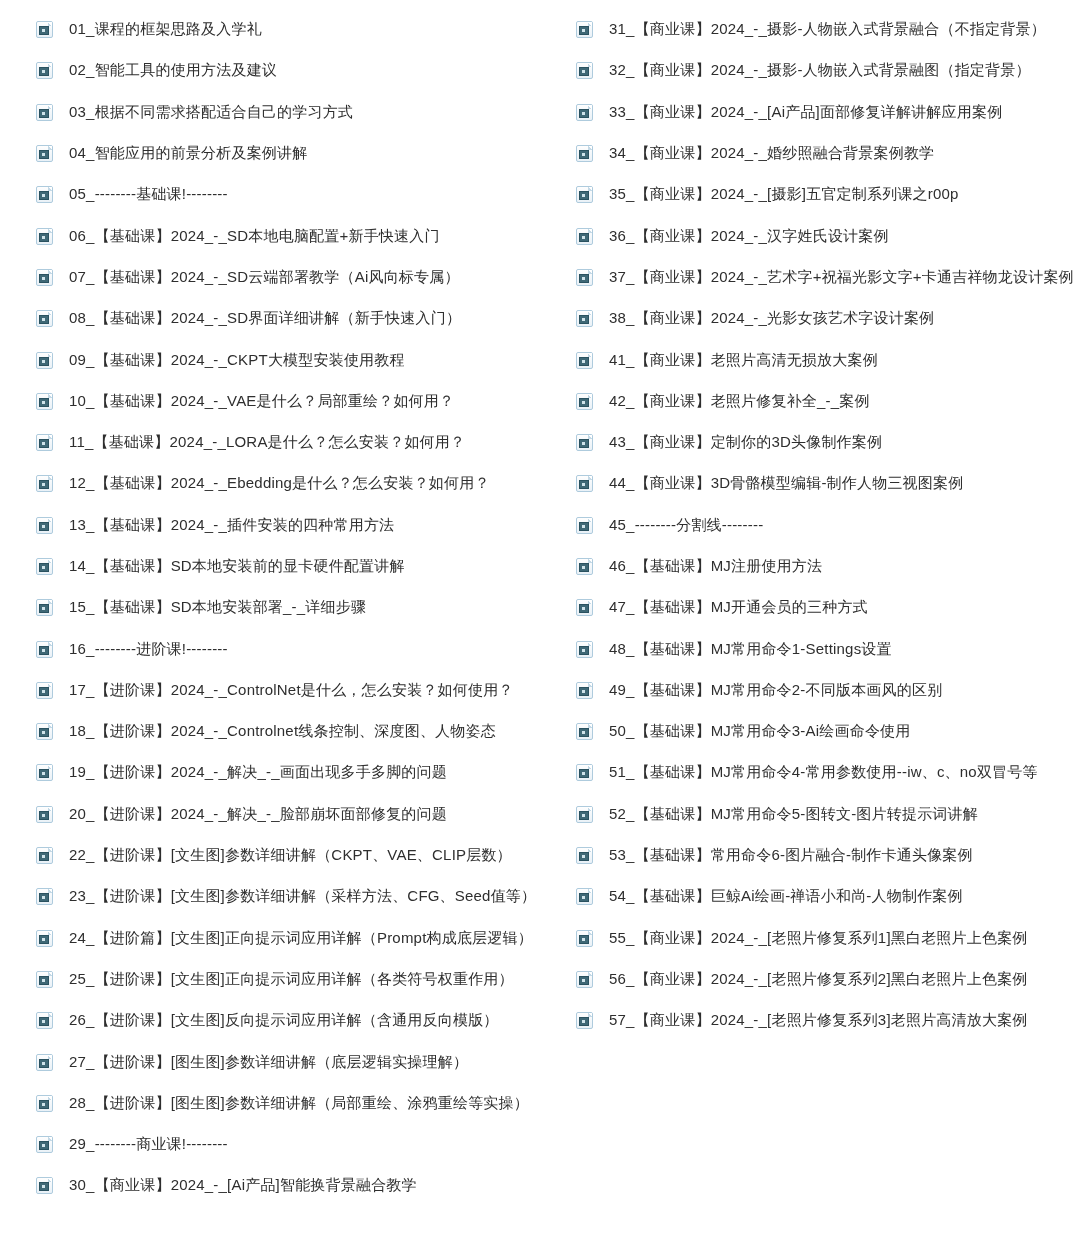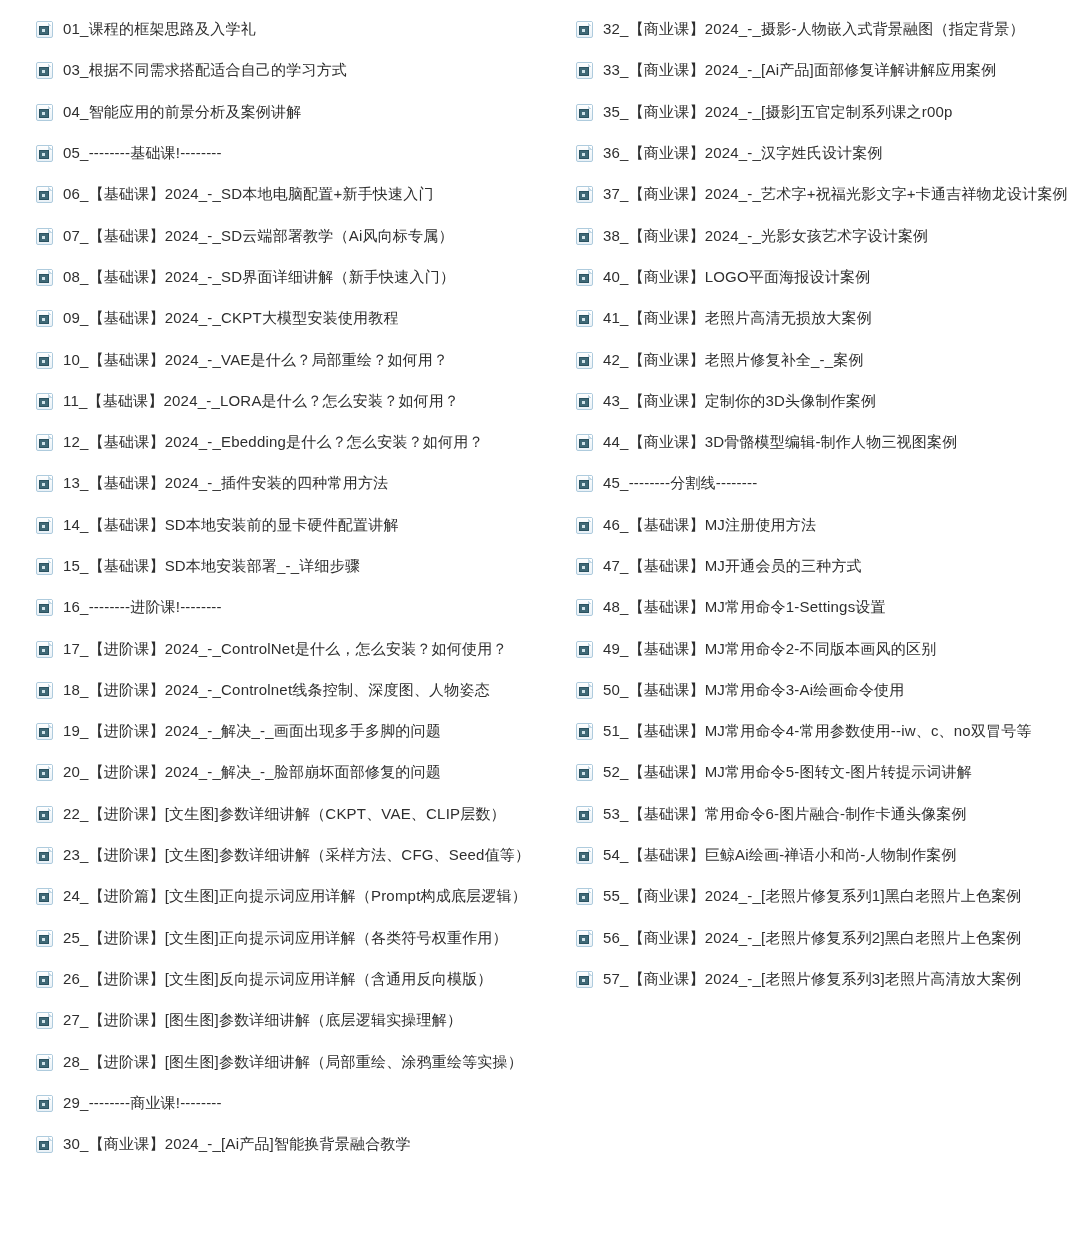--- a/index.html
+++ b/index.html
@@ -8,21 +8,21 @@
     background:#ffffff;
     font-family:"Liberation Sans","DejaVu Sans",sans-serif;
     overflow:hidden;
     position:relative;
   }
   .page{position:absolute;inset:0;}
   .col{position:absolute;top:9px;}
   .col-left{left:36px;width:530px;}
   .col-right{left:576px;width:504px;}
   .row{
-    display:flex;align-items:center;gap:10px;
+    display:flex;align-items:center;gap:16px;
     height:41.3px;
     cursor:default;
     white-space:nowrap;
   }
   .file-icon{
     width:17px;height:17px;flex:0 0 auto;
     position:relative;
     background:linear-gradient(180deg,#fefefe 0%,#e9f1f7 100%);
     border:1px solid #aecbdd;
     border-radius:2px;
@@ -58,20 +58,28 @@
           <span class="glyph"></span>
         </span>
         <span class="label">01_课程的框架思路及入学礼</span>
       </div>
       <div class="row">
         <span class="file-icon">
           <span class="fold"></span>
           <span class="inner"></span>
           <span class="glyph"></span>
         </span>
+        <span class="label">02_智能工具的使用方法及建议</span>
+      </div>
+      <div class="row">
+        <span class="file-icon">
+          <span class="fold"></span>
+          <span class="inner"></span>
+          <span class="glyph"></span>
+        </span>
         <span class="label">03_根据不同需求搭配适合自己的学习方式</span>
       </div>
       <div class="row">
         <span class="file-icon">
           <span class="fold"></span>
           <span class="inner"></span>
           <span class="glyph"></span>
         </span>
         <span class="label">04_智能应用的前景分析及案例讲解</span>
       </div>
@@ -276,36 +284,52 @@
         <span class="label">30_【商业课】2024_-_[Ai产品]智能换背景融合教学</span>
       </div>
     </div>
   <div class="col col-right">
       <div class="row">
         <span class="file-icon">
           <span class="fold"></span>
           <span class="inner"></span>
           <span class="glyph"></span>
         </span>
+        <span class="label">31_【商业课】2024_-_摄影-人物嵌入式背景融合（不指定背景）</span>
+      </div>
+      <div class="row">
+        <span class="file-icon">
+          <span class="fold"></span>
+          <span class="inner"></span>
+          <span class="glyph"></span>
+        </span>
         <span class="label">32_【商业课】2024_-_摄影-人物嵌入式背景融图（指定背景）</span>
       </div>
       <div class="row">
         <span class="file-icon">
           <span class="fold"></span>
           <span class="inner"></span>
           <span class="glyph"></span>
         </span>
         <span class="label">33_【商业课】2024_-_[Ai产品]面部修复详解讲解应用案例</span>
       </div>
       <div class="row">
         <span class="file-icon">
           <span class="fold"></span>
           <span class="inner"></span>
           <span class="glyph"></span>
         </span>
+        <span class="label">34_【商业课】2024_-_婚纱照融合背景案例教学</span>
+      </div>
+      <div class="row">
+        <span class="file-icon">
+          <span class="fold"></span>
+          <span class="inner"></span>
+          <span class="glyph"></span>
+        </span>
         <span class="label">35_【商业课】2024_-_[摄影]五官定制系列课之r00p</span>
       </div>
       <div class="row">
         <span class="file-icon">
           <span class="fold"></span>
           <span class="inner"></span>
           <span class="glyph"></span>
         </span>
         <span class="label">36_【商业课】2024_-_汉字姓氏设计案例</span>
       </div>
@@ -317,28 +341,20 @@
         </span>
         <span class="label">37_【商业课】2024_-_艺术字+祝福光影文字+卡通吉祥物龙设计案例</span>
       </div>
       <div class="row">
         <span class="file-icon">
           <span class="fold"></span>
           <span class="inner"></span>
           <span class="glyph"></span>
         </span>
         <span class="label">38_【商业课】2024_-_光影女孩艺术字设计案例</span>
-      </div>
-      <div class="row">
-        <span class="file-icon">
-          <span class="fold"></span>
-          <span class="inner"></span>
-          <span class="glyph"></span>
-        </span>
-        <span class="label">40_【商业课】LOGO平面海报设计案例</span>
       </div>
       <div class="row">
         <span class="file-icon">
           <span class="fold"></span>
           <span class="inner"></span>
           <span class="glyph"></span>
         </span>
         <span class="label">41_【商业课】老照片高清无损放大案例</span>
       </div>
       <div class="row">

